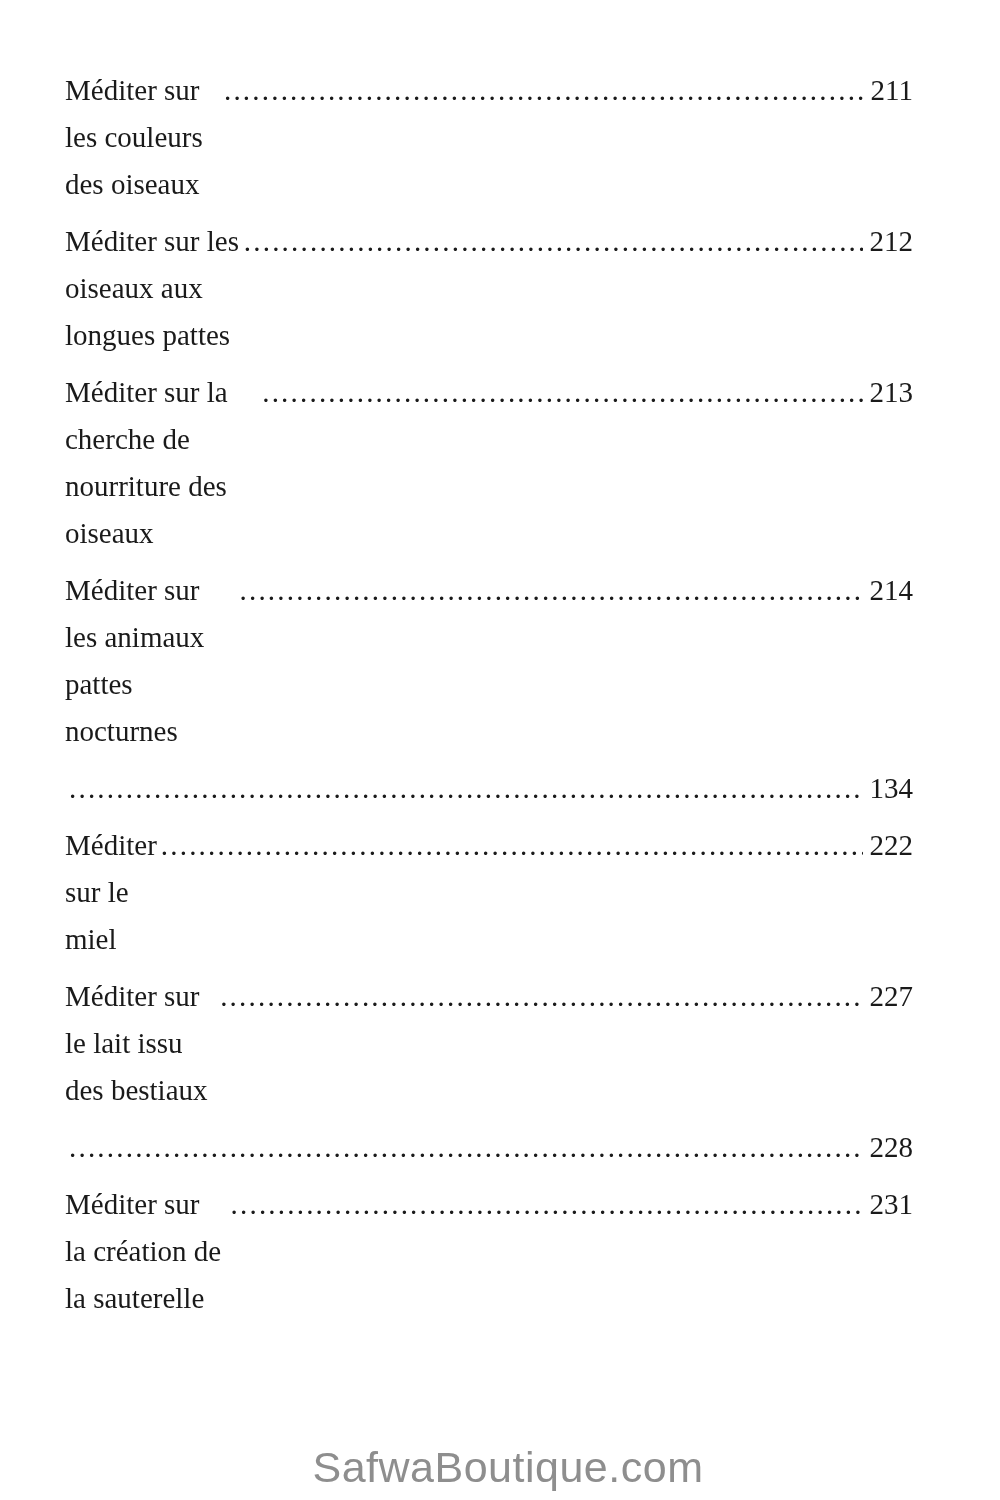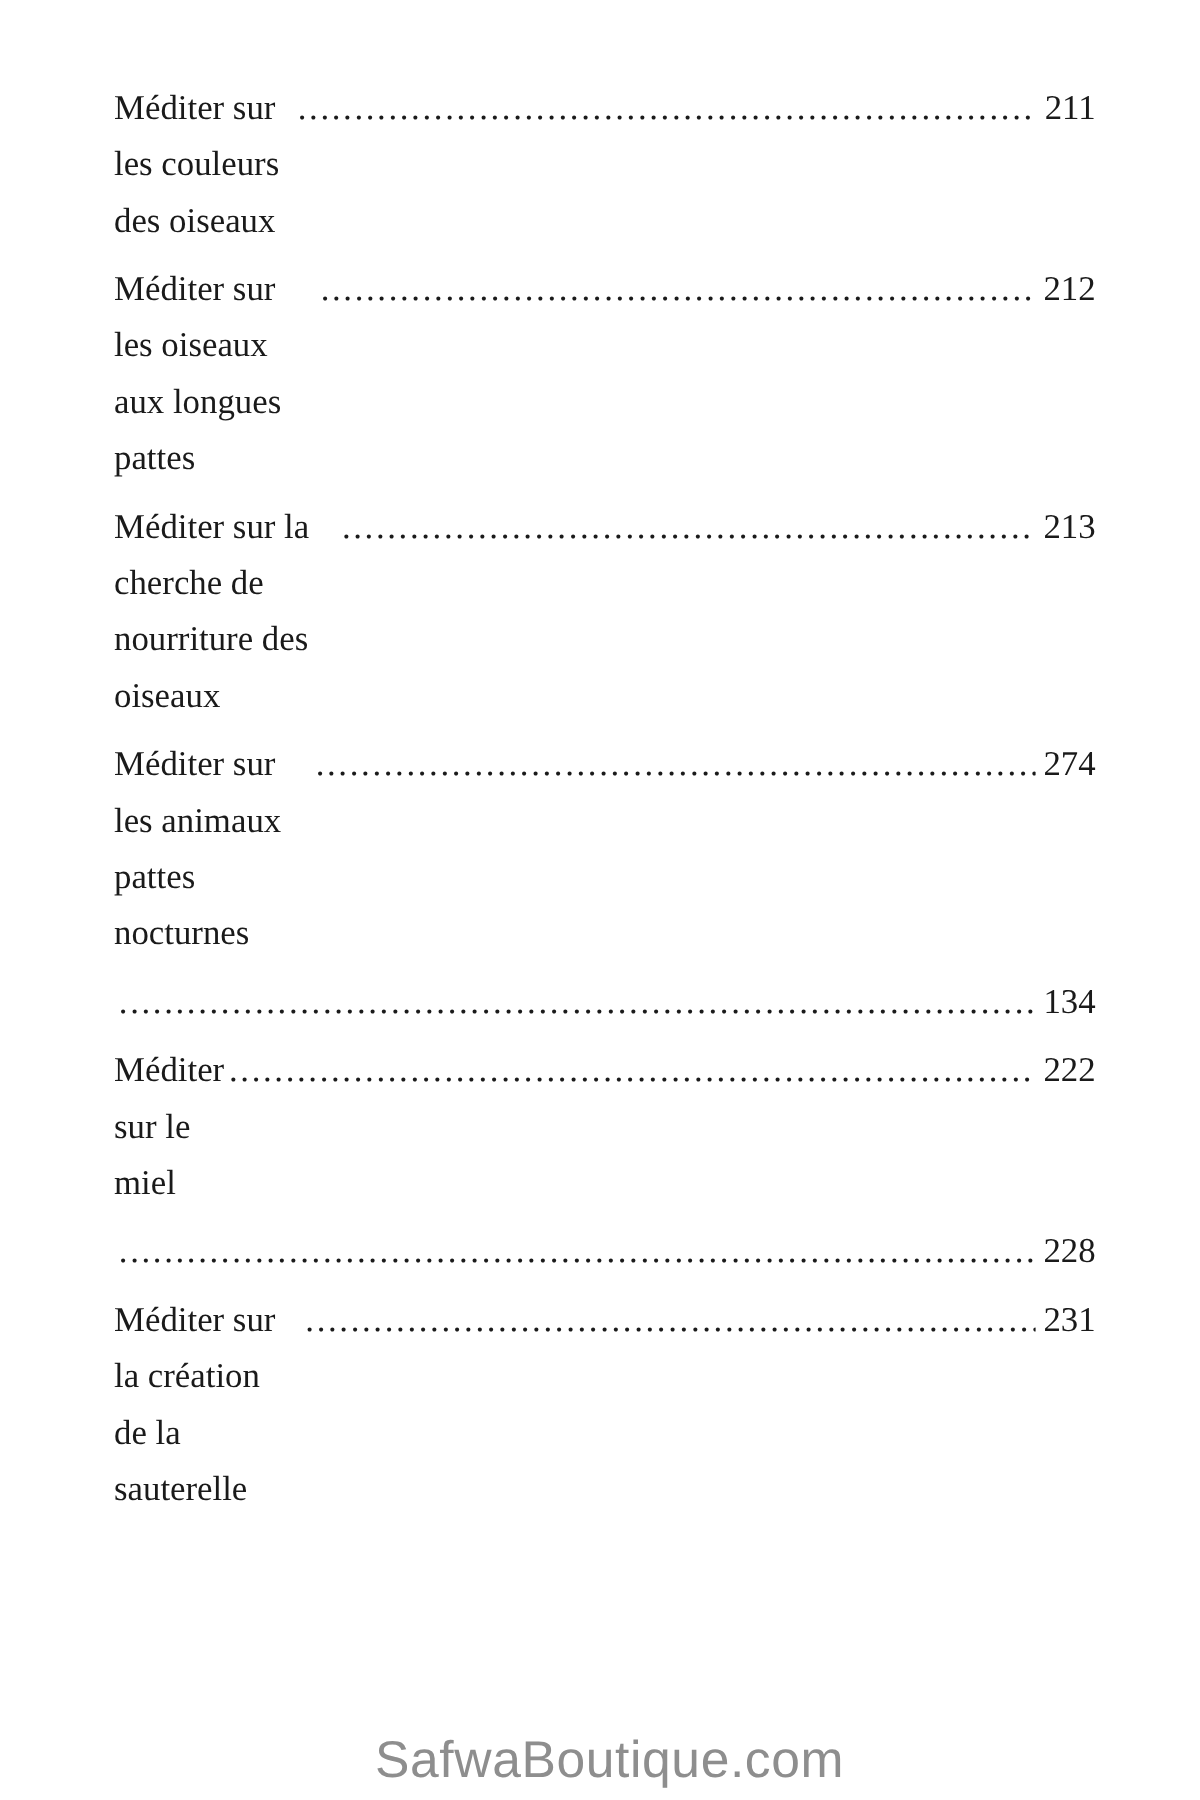--- a/index.html
+++ b/index.html
@@ -11,21 +11,21 @@
   body{
     width:1000px;height:1500px;
     background:var(--paper);
     font-family:"Liberation Serif","DejaVu Serif",serif;
     color:var(--ink);
     overflow:hidden;
   }
   .page{
     box-sizing:border-box;
     width:1000px;height:1500px;
-    padding:67px 87px 0 63px;
+    padding:67px 87px 0 33px;
     position:relative;
   }
   .toc{
     font-size:29px;
     line-height:47px;
   }
   .entry{margin-bottom:10px;}
   .entry.indent{padding-left:32px;}
   .lastline{
     display:flex;
@@ -82,34 +82,41 @@
         <div class="lastline">
           <span class="title">Méditer sur la cherche de nourriture des oiseaux</span>
           <span class="dots"></span>
           <span class="num">213</span>
         </div>
       </div>
       <div class="entry indent">
         <div class="lastline">
           <span class="title">Méditer sur les animaux pattes nocturnes</span>
           <span class="dots"></span>
-          <span class="num">274</span>
+          <span class="num">214</span>
         </div>
       </div>
       <div class="entry indent">
         <div class="lastline">
           <span class="dots"></span>
           <span class="num">134</span>
         </div>
       </div>
       <div class="entry indent">
         <div class="lastline">
           <span class="title">Méditer sur le miel</span>
           <span class="dots"></span>
           <span class="num">222</span>
+        </div>
+      </div>
+      <div class="entry indent">
+        <div class="lastline">
+          <span class="title">Méditer sur le lait issu des bestiaux</span>
+          <span class="dots"></span>
+          <span class="num">227</span>
         </div>
       </div>
       <div class="entry indent">
         <div class="lastline">
           <span class="dots"></span>
           <span class="num">228</span>
         </div>
       </div>
       <div class="entry indent">
         <div class="lastline">

